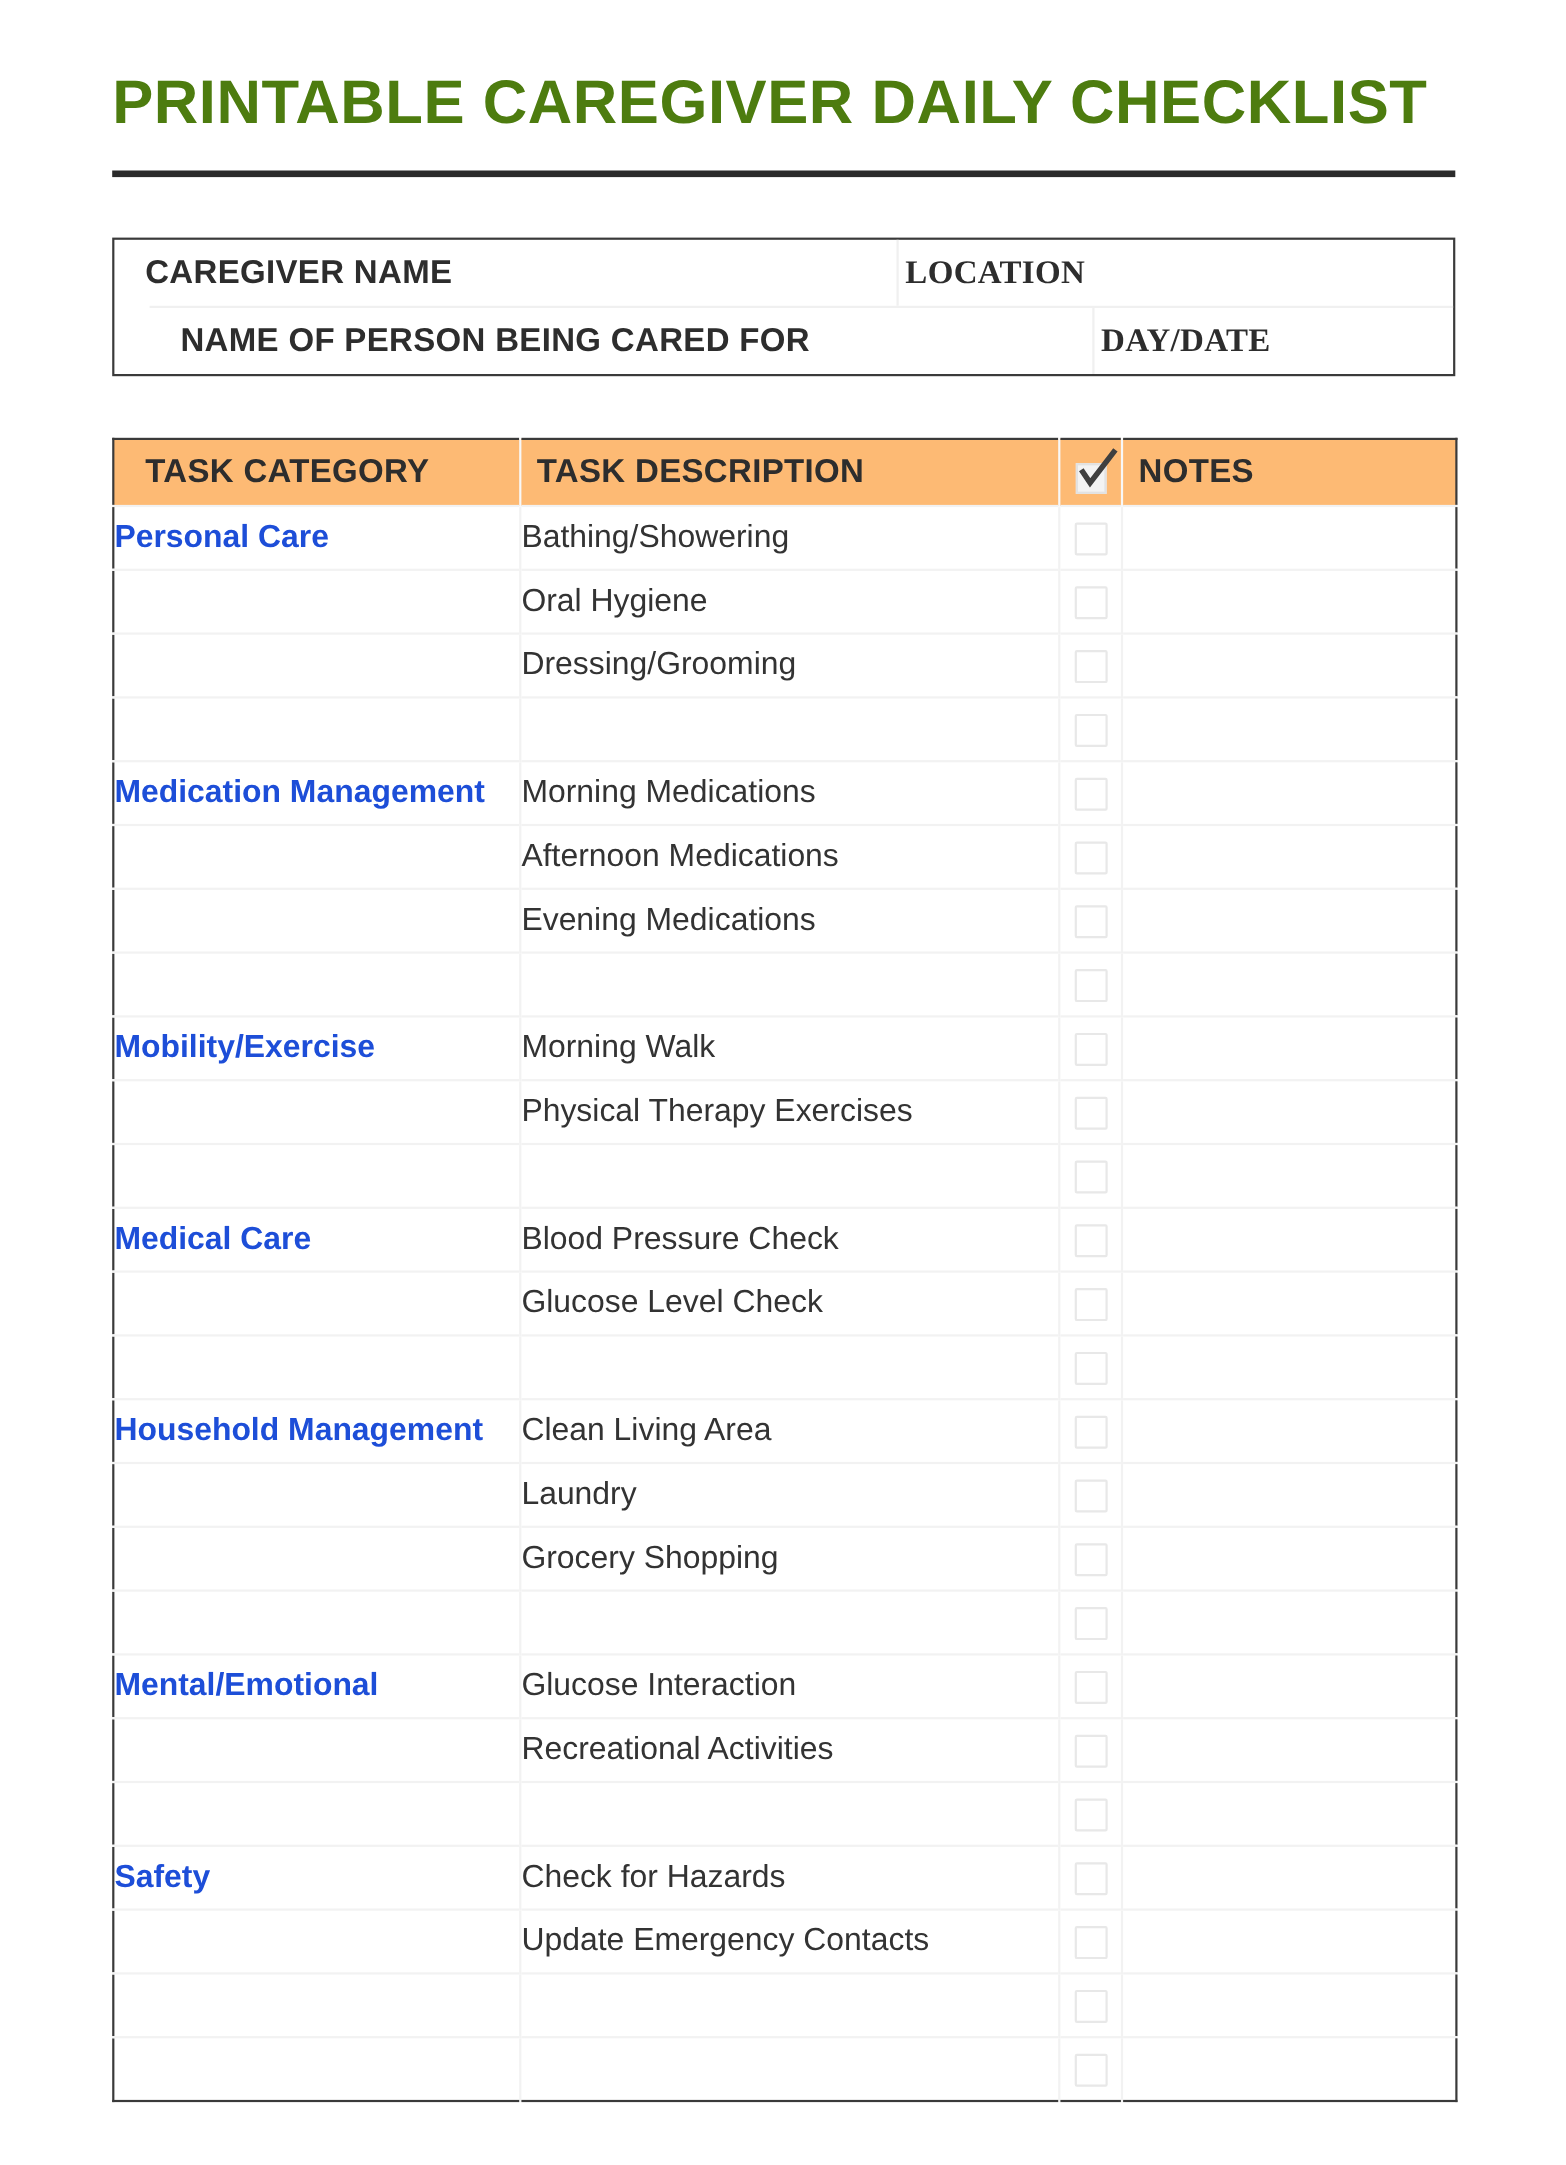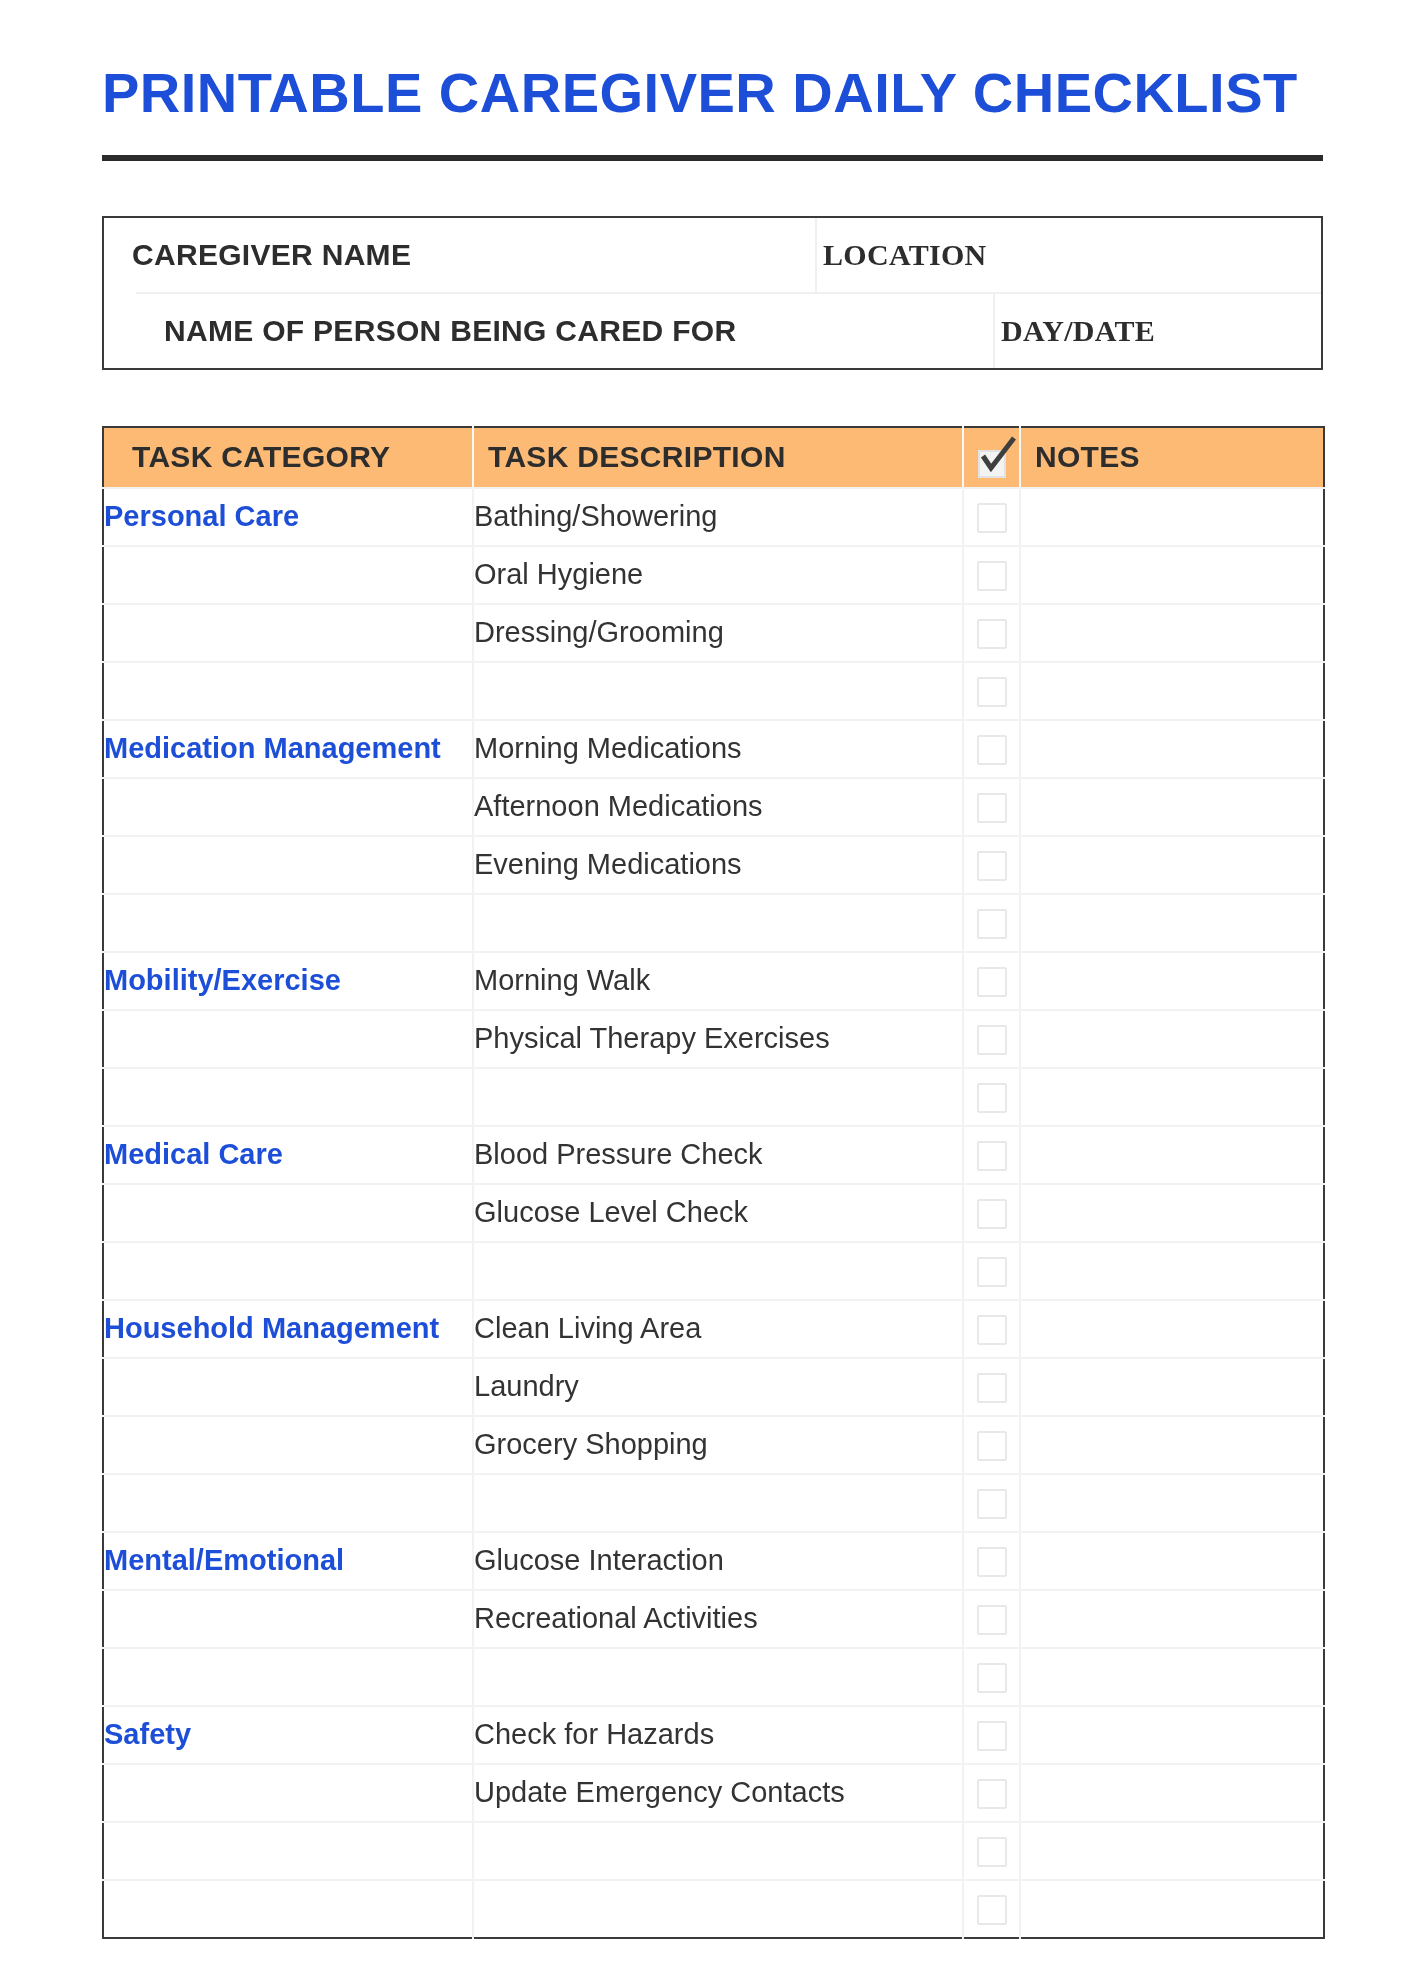--- a/index.html
+++ b/index.html
@@ -1,25 +1,25 @@
 <!DOCTYPE html>
 <html><head>
 <meta charset="utf-8">
 <style>
   html,body{margin:0;padding:0;background:#ffffff;}
   body{font-family:"Liberation Sans",sans-serif;color:#2b2b2b;}
   .page{width:1424px;height:1968px;box-sizing:border-box;padding:64px 101px 0 102px;overflow:hidden;background:#fff;}
 
   
-  .title{margin:0;font-size:56px;line-height:1.05;font-weight:600;letter-spacing:.5px;color:#1d4ed8;white-space:nowrap;}
+  .title{margin:0;font-size:56px;line-height:1.05;font-weight:600;letter-spacing:.5px;color:#4d7c0f;white-space:nowrap;}
   .title-rule{height:6px;background:#2b2b2b;margin-top:32px;}
 
   
   .info-table{margin-top:55px;border:2px solid #3a3a3a;}
-  .info-row{display:grid;height:74px;text-align:center;}
+  .info-row{display:grid;height:60px;text-align:center;}
   .info-row.r1{grid-template-columns:711px 1fr;}
   .info-row.r2{grid-template-columns:857px 1fr;border-top:2px solid #f0f0f0;margin-left:32px;}
   .info-cell{display:flex;align-items:center;padding-left:28px;font-size:30px;font-weight:600;letter-spacing:.3px;color:#2d2d2d;}
   .info-cell.second{border-left:2px solid #f0f0f0;padding-left:6px;font-family:Liberation Serif, serif;}
 
   
   .task-table{margin-top:56px;width:100%;border-collapse:collapse;table-layout:fixed;border:2px solid #3a3a3a;}
   .task-table thead th{height:59px;background:#fdba74;font-size:30px;font-weight:600;letter-spacing:.3px;color:#2d2d2d;text-align:left;padding:0 0 0 28px;vertical-align:middle;}
   .task-table thead th.h-desc,.task-table thead th.h-notes{padding-left:14px;}
   .task-table thead th.h-chk{padding:0;text-align:center;}

